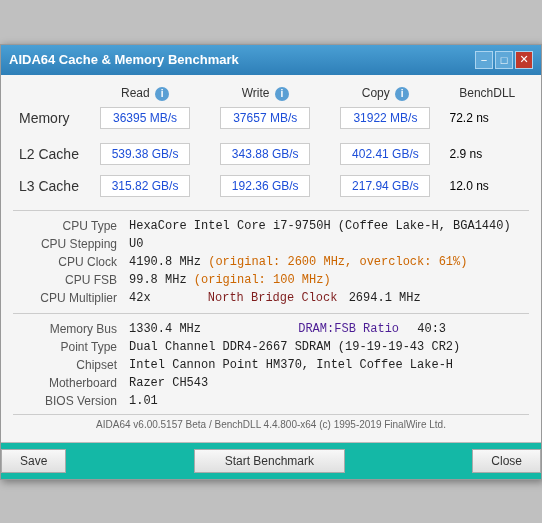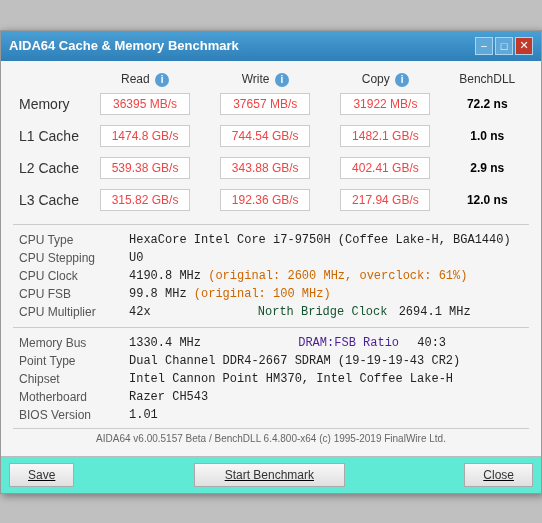--- a/index.html
+++ b/index.html
@@ -73,43 +73,42 @@
     }
     .bench-table .value-cell {
       text-align: center;
       padding: 3px 4px;
     }
     .value-box {
       background: white;
       border: 1px solid #ccc;
       padding: 3px 8px;
       font-size: 12px;
-      color: #ef4444;
+      color: #1d4ed8;
       text-align: center;
       min-width: 90px;
       display: inline-block;
     }
     .info-icon {
       display: inline-block;
       width: 14px;
       height: 14px;
       border-radius: 50%;
       background: #5a9fd4;
       color: white;
       font-size: 10px;
       font-weight: bold;
       text-align: center;
       line-height: 14px;
       margin-left: 2px;
       cursor: pointer;
     }
     .bench-table .latency-cell {
-      text-align: center;
+      text-align: left;
       padding: 3px 4px;
-      font-weight: bold;
     }
     .divider {
       height: 1px;
       background: #ccc;
       margin: 6px 0;
     }
 
     
     .info-table {
       width: 100%;
@@ -118,45 +117,45 @@
     }
     .info-table td {
       padding: 2px 6px;
       font-size: 12px;
       vertical-align: top;
     }
     .info-label {
       color: #555;
       width: 110px;
       white-space: nowrap;
+      text-align: right;
     }
     .info-value {
       color: #222;
       font-family: Liberation Mono, monospace;
     }
     .info-value .highlight {
       color: #cc6600;
     }
 
     .footer-text {
       text-align: center;
       font-size: 10px;
       color: #666;
       padding: 4px 0;
       border-top: 1px solid #ccc;
       margin-top: 4px;
     }
     .btn-bar {
-      background: #5eead4;
-      padding: 6px 8px;
+      background: #14b8a6;
+      padding: 6px 0;
       display: flex;
       justify-content: space-between;
       align-items: center;
       border-top: 1px solid #bbb;
-      text-decoration: underline;
     }
     .action-btn {
       background: linear-gradient(to bottom, #f8f8f8, #e0e0e0);
       border: 1px solid #aaa;
       padding: 4px 18px;
       font-size: 12px;
       cursor: pointer;
       color: #333;
     }
     .bench-btn {
@@ -208,27 +207,20 @@
     <td class="row-label">Memory</td>
     <td class="value-cell"><span class="value-box">36395 MB/s</span></td>
     <td class="value-cell"><span class="value-box">37657 MB/s</span></td>
     <td class="value-cell"><span class="value-box">31922 MB/s</span></td>
     <td class="latency-cell">72.2 ns</td>
   </tr>
           <tr>
             <td colspan="5" style="height:4px;"></td>
           </tr>
           <tr>
-    <td class="row-label">L1 Cache</td>
-    <td class="value-cell"><span class="value-box">1474.8 GB/s</span></td>
-    <td class="value-cell"><span class="value-box">744.54 GB/s</span></td>
-    <td class="value-cell"><span class="value-box">1482.1 GB/s</span></td>
-    <td class="latency-cell">1.0 ns</td>
-  </tr>
-          <tr>
             <td colspan="5" style="height:4px;"></td>
           </tr>
           <tr>
     <td class="row-label">L2 Cache</td>
     <td class="value-cell"><span class="value-box">539.38 GB/s</span></td>
     <td class="value-cell"><span class="value-box">343.88 GB/s</span></td>
     <td class="value-cell"><span class="value-box">402.41 GB/s</span></td>
     <td class="latency-cell">2.9 ns</td>
   </tr>
           <tr>
@@ -267,21 +259,21 @@
         <td class="info-label">CPU FSB</td>
         <td class="info-value">
           <span>99.8 MHz</span>
           <span class="highlight">(original: 100 MHz)</span>
         </td>
       </tr>
       <tr>
         <td class="info-label">CPU Multiplier</td>
         <td class="info-value">
           <span>42x</span>
-          <span style="margin-left:100px; color:#14532d;">North Bridge Clock</span>
+          <span style="margin-left:50px; color:#7f1d1d;">North Bridge Clock</span>
           <span style="margin-left:4px;">2694.1 MHz</span>
         </td>
       </tr>
     </tbody>
       </table>
 
     <div class="divider"></div>
 
     <table class="info-table">
       <tbody>
@@ -305,21 +297,21 @@
         <td class="info-label">Motherboard</td>
         <td class="info-value">Razer CH543</td>
       </tr>
       <tr>
         <td class="info-label">BIOS Version</td>
         <td class="info-value">1.01</td>
       </tr>
     </tbody>
       </table>
 
-    <div class="footer-text">AIDA64 v6.00.5157 Beta / BenchDLL 6.4.800-x64  (c) 1995-2019 FinalWire Ltd.</div>
+    <div class="footer-text">AIDA64 v6.00.5157 Beta / BenchDLL 4.4.800-x64  (c) 1995-2019 FinalWire Ltd.</div>
   </div>
 
   <div class="btn-bar">
     <button class="action-btn">Save</button>
     <button class="bench-btn">Start Benchmark</button>
     <button class="action-btn">Close</button>
   </div>
 </div>
 
 </body></html>

